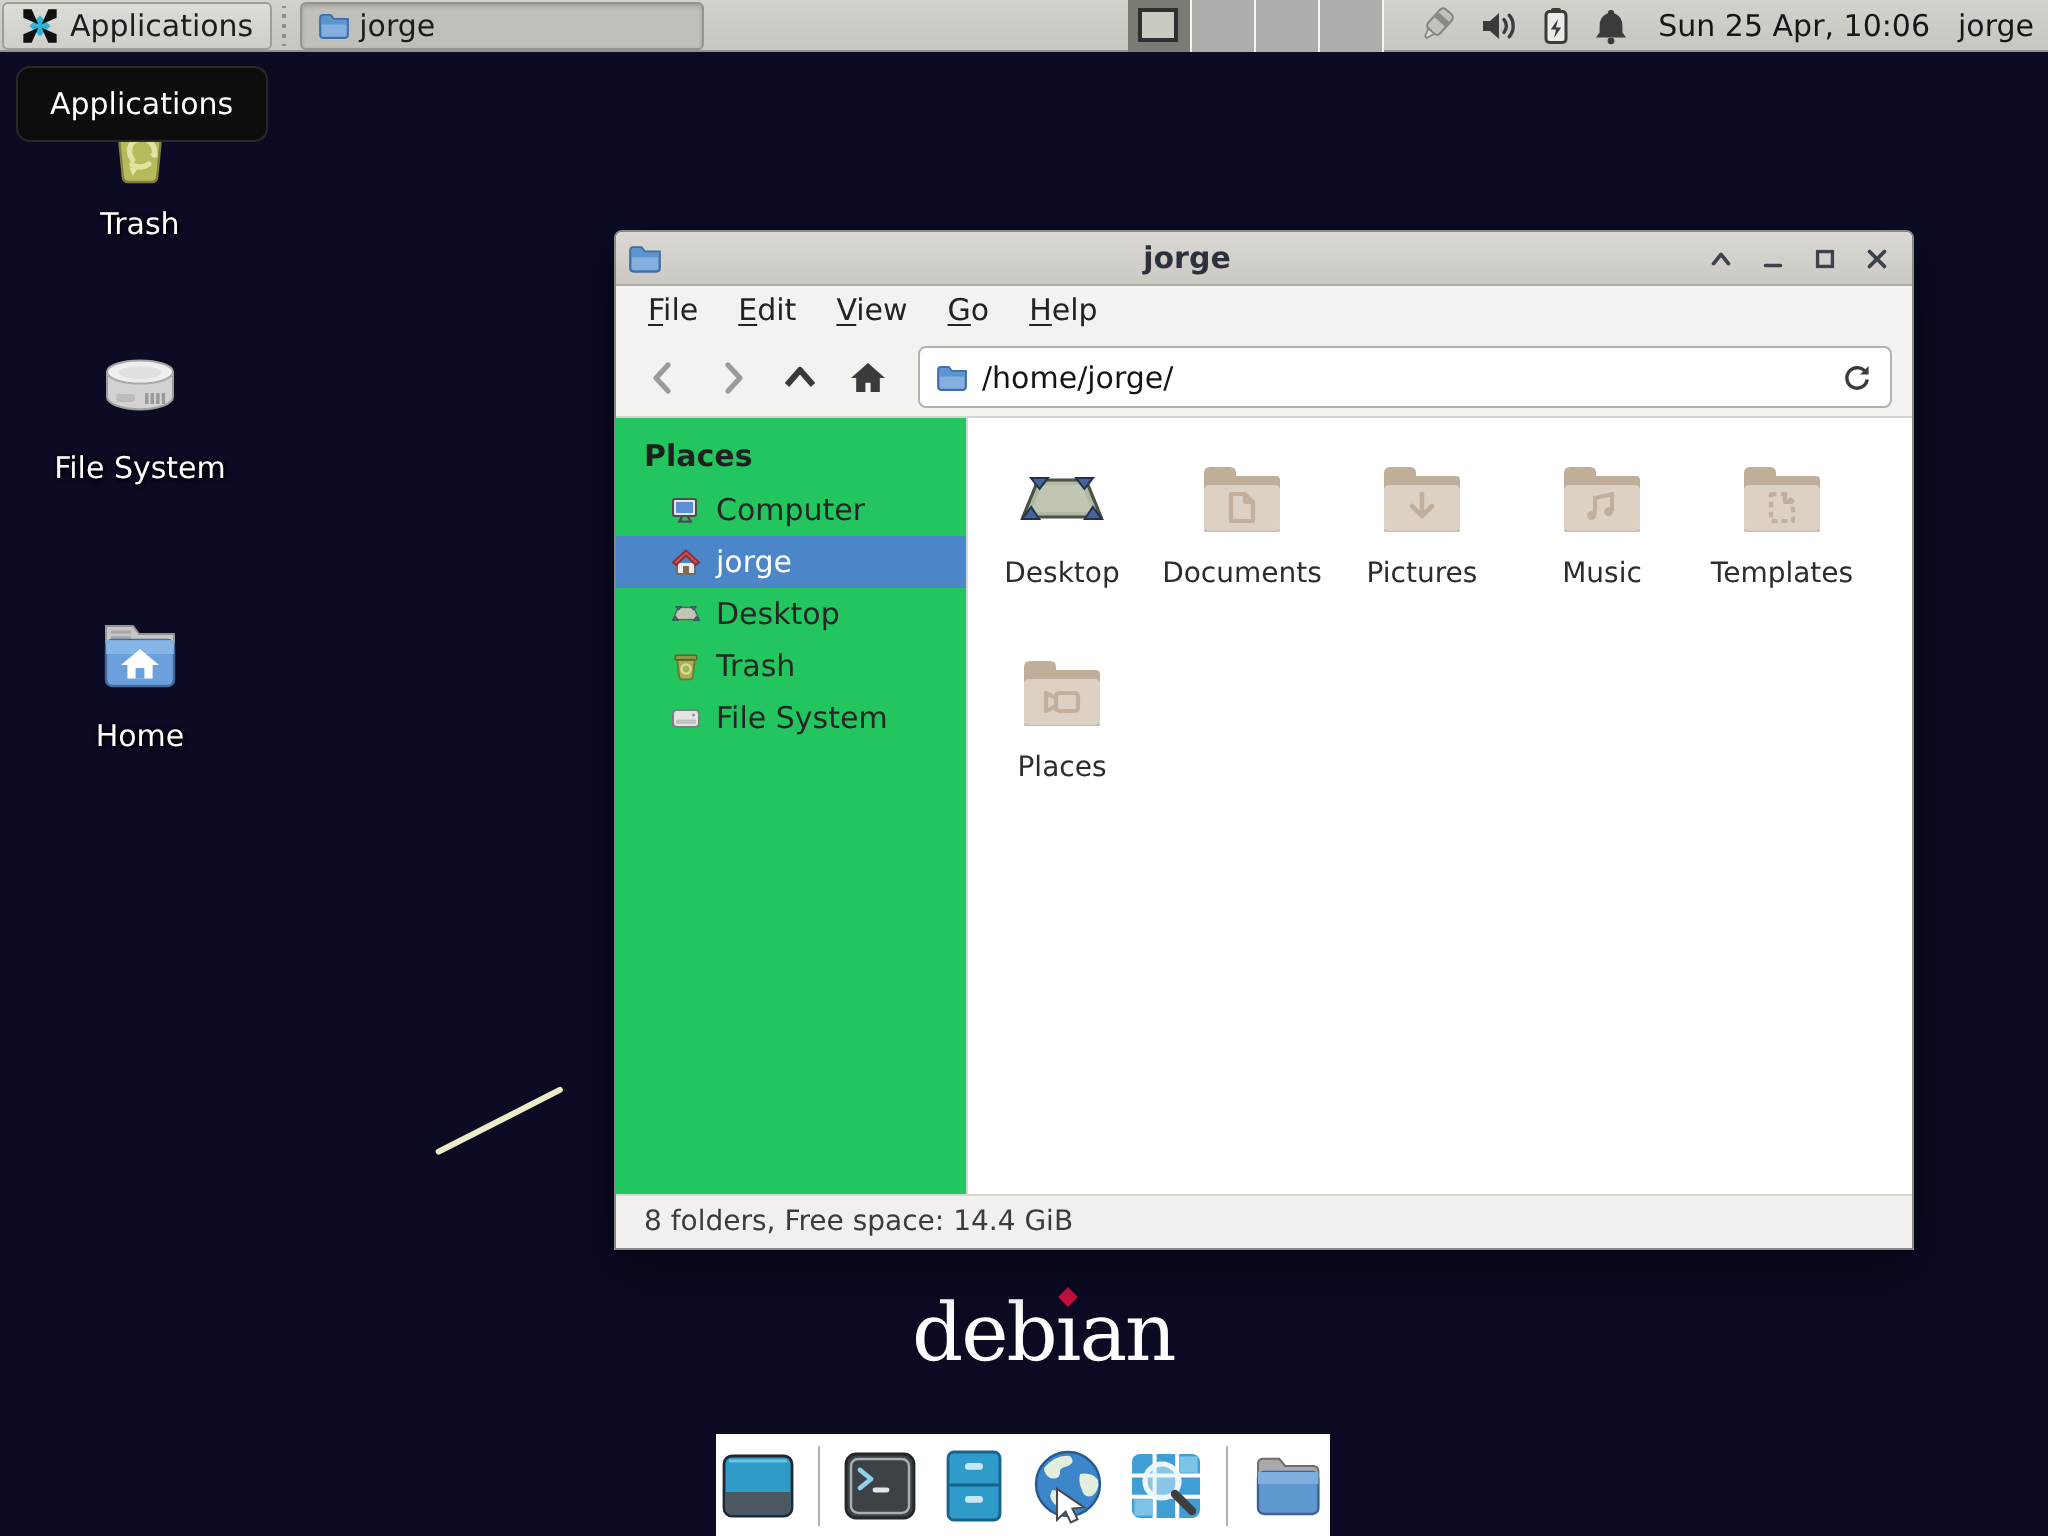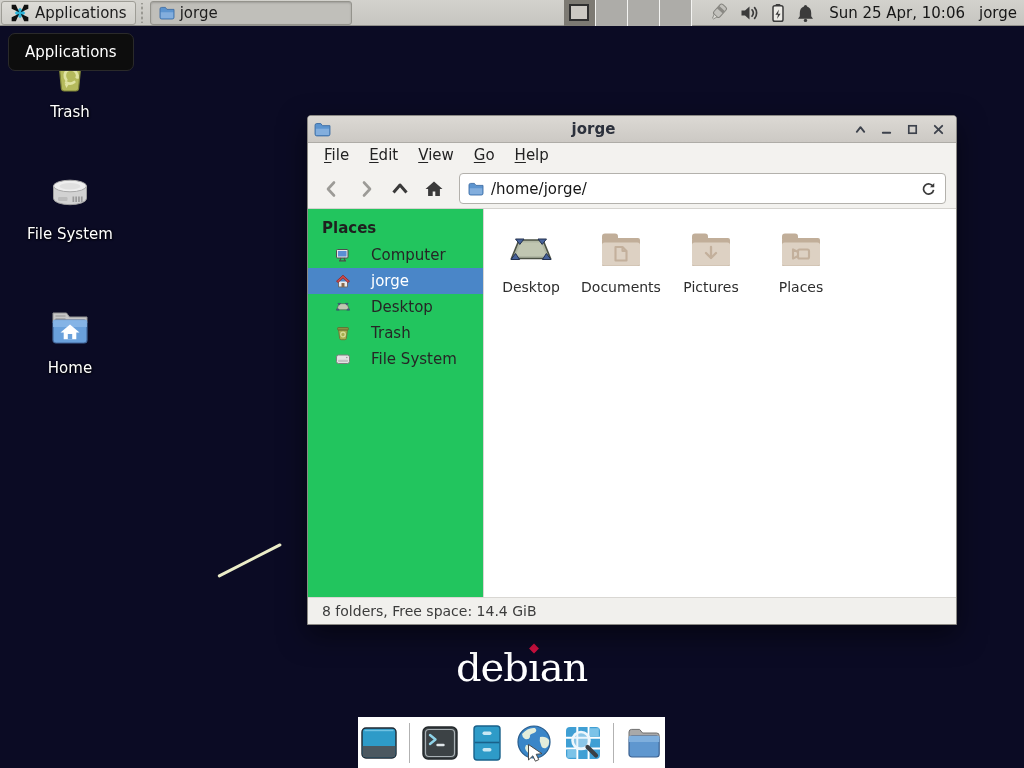--- a/index.html
+++ b/index.html
@@ -74,21 +74,21 @@
     display:flex; align-items:center; padding:0 10px 0 8px; gap:3px; }
   .navbtn { width:31px; height:30px; display:flex; align-items:center; justify-content:center; border-radius:3px; }
   .pathbar { flex:1; height:31px; margin-left:7px; background:#fff;
     border:1px solid #b3b1ac; border-radius:4px; display:flex; align-items:center; padding:0 8px; }
   .pathbar input { flex:1; border:none; outline:none; font-family:"DejaVu Sans",sans-serif;
     font-size:15px; color:#141414; margin-left:7px; background:transparent; }
 
   .wbody { flex:1; display:flex; min-height:0; }
   .sidebar { width:176px; border-right:1px solid #d8d6d2; background:#22c55e; padding-top:5px; }
   .sheader { font-size:15px; font-weight:bold; color:#1f1f1f; padding:5px 0 5px 14px; }
-  .srow { height:26px; display:flex; align-items:center; gap:20px; padding-left:27px;
+  .srow { height:26px; display:flex; align-items:center; gap:7px; padding-left:27px;
     font-size:15px; color:#262626; }
   .srow svg { flex:0 0 auto; }
   .srow.selected { background:#4a86c8; color:#fff; }
 
   .files { flex:1; padding:17px 0 0 2px; display:grid;
     grid-template-columns:repeat(5,90px); grid-auto-rows:97px; align-content:start; }
   .fcell { display:flex; flex-direction:column; align-items:center; }
   .fcell svg { display:block; }
   .flabel { margin-top:5px; font-size:14px; color:#2d2d2d; }
 
@@ -420,20 +420,34 @@
       <div class="fcell">
         <svg width="48" height="48" viewBox="0 0 48 48">
             <use href="#folder-base"></use>
             <use href="#em-down"></use>
           </svg>
         <span class="flabel">Pictures</span>
       </div>
       <div class="fcell">
         <svg width="48" height="48" viewBox="0 0 48 48">
             <use href="#folder-base"></use>
+            <use href="#em-music"></use>
+          </svg>
+        <span class="flabel">Music</span>
+      </div>
+      <div class="fcell">
+        <svg width="48" height="48" viewBox="0 0 48 48">
+            <use href="#folder-base"></use>
+            <use href="#em-template"></use>
+          </svg>
+        <span class="flabel">Templates</span>
+      </div>
+      <div class="fcell">
+        <svg width="48" height="48" viewBox="0 0 48 48">
+            <use href="#folder-base"></use>
             <use href="#em-video"></use>
           </svg>
         <span class="flabel">Places</span>
       </div>
     </div>
   </div>
 
   <div class="statusbar">
     <span>8 folders, Free space: 14.4 GiB</span>
   </div>

